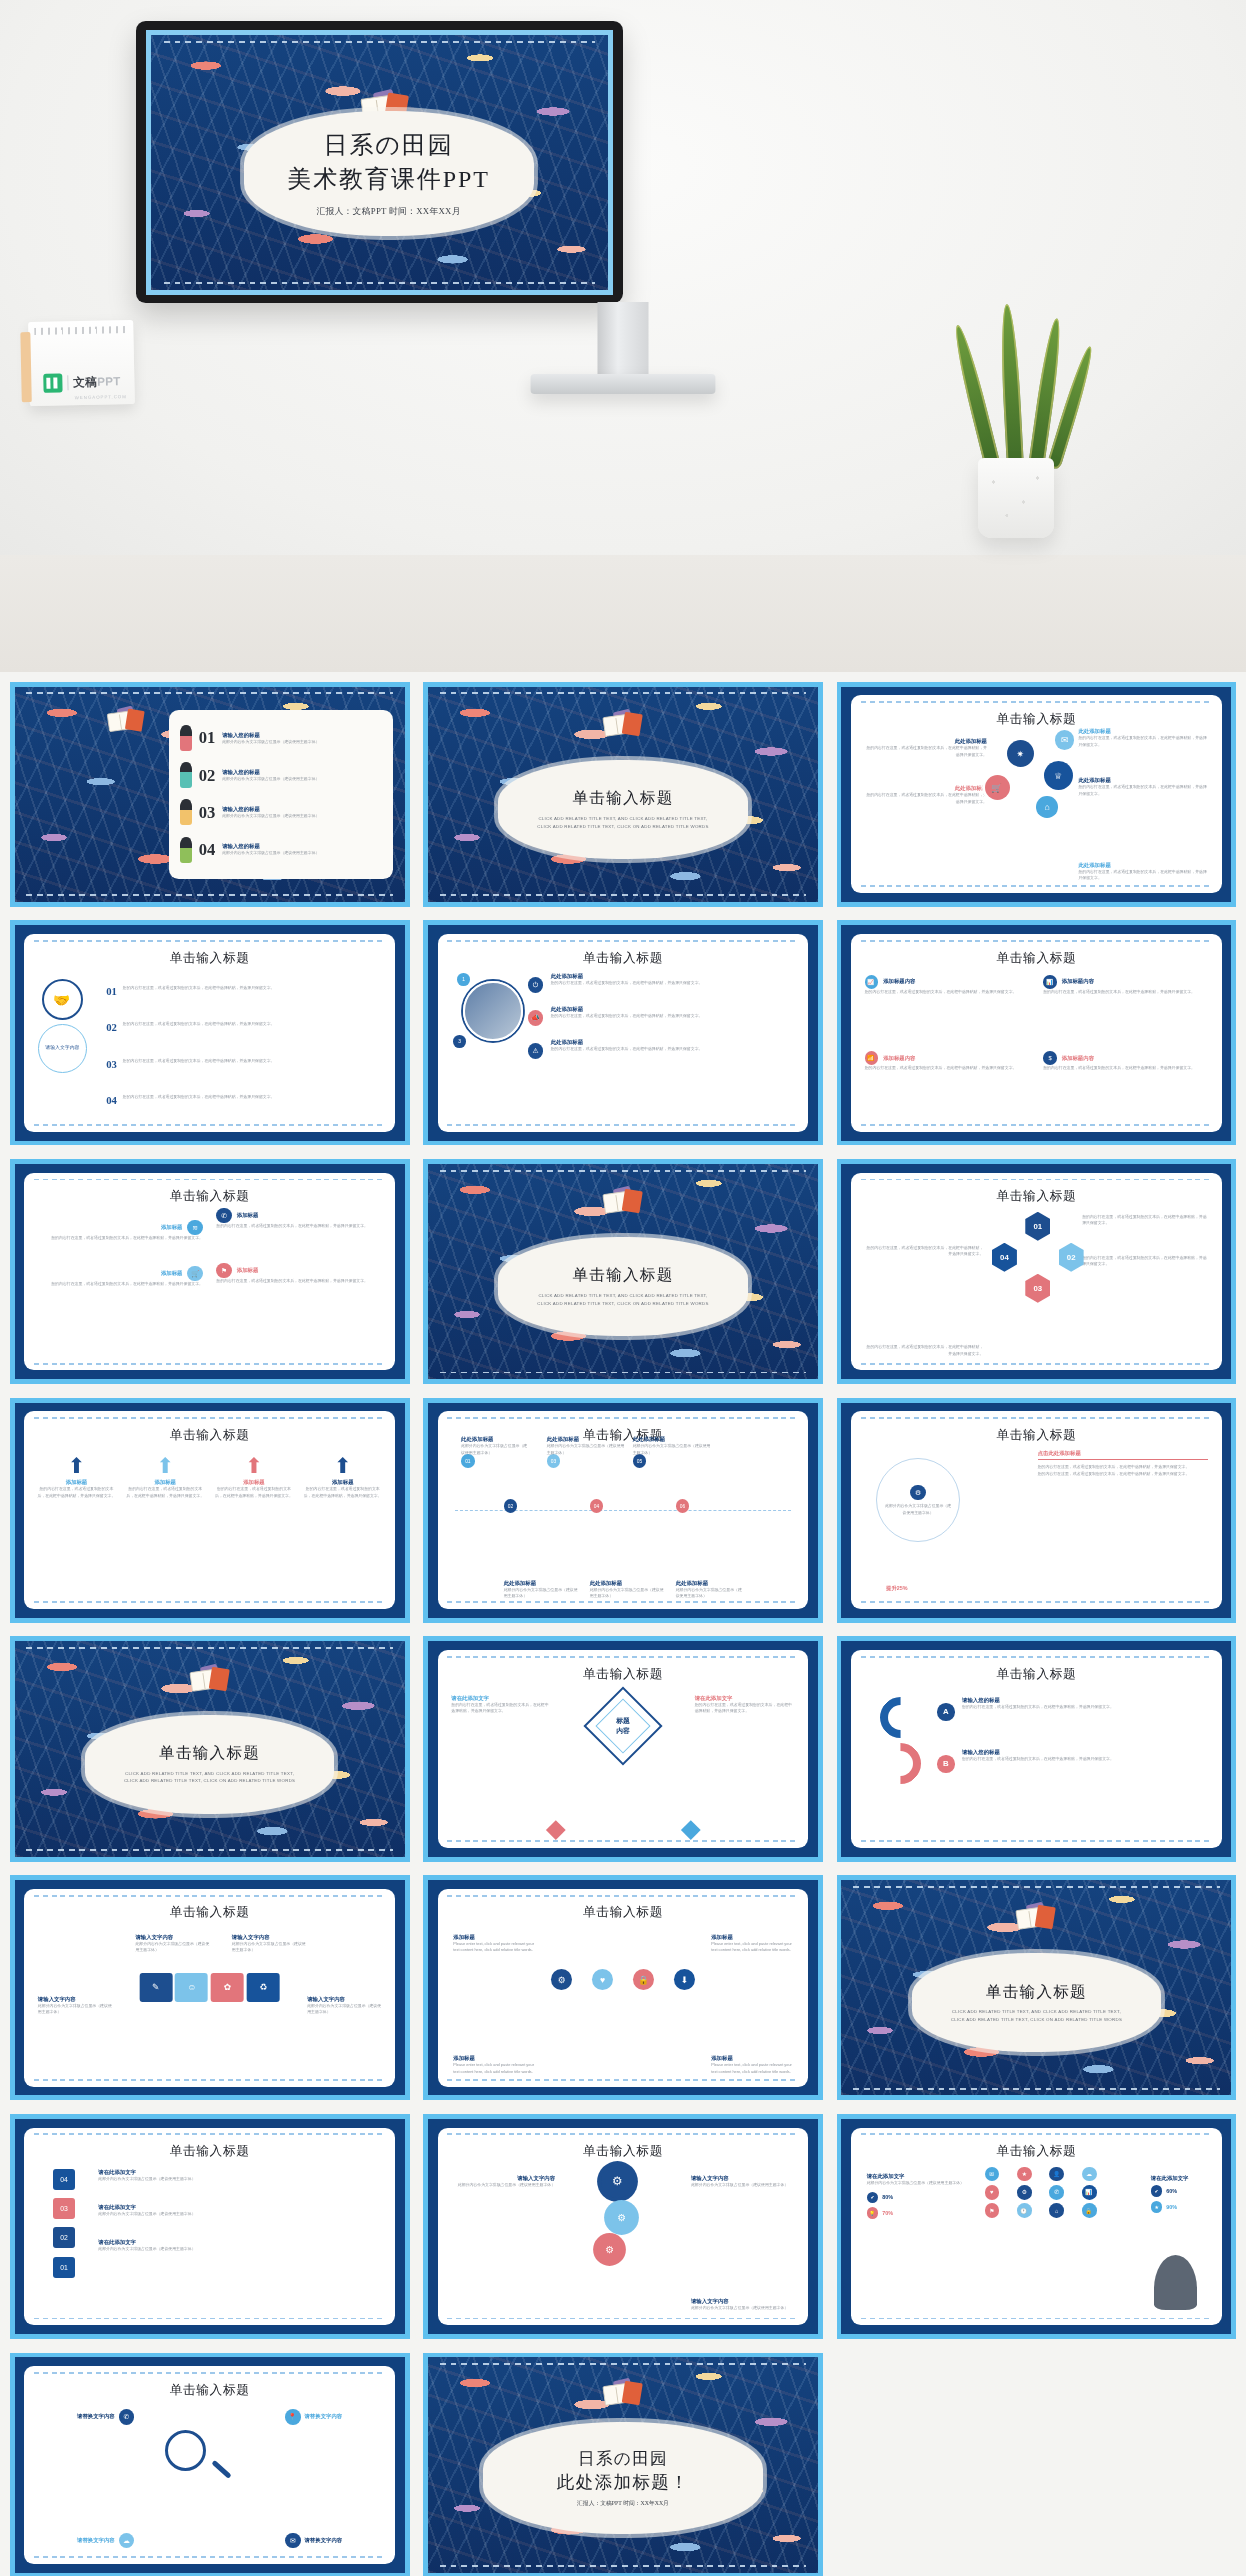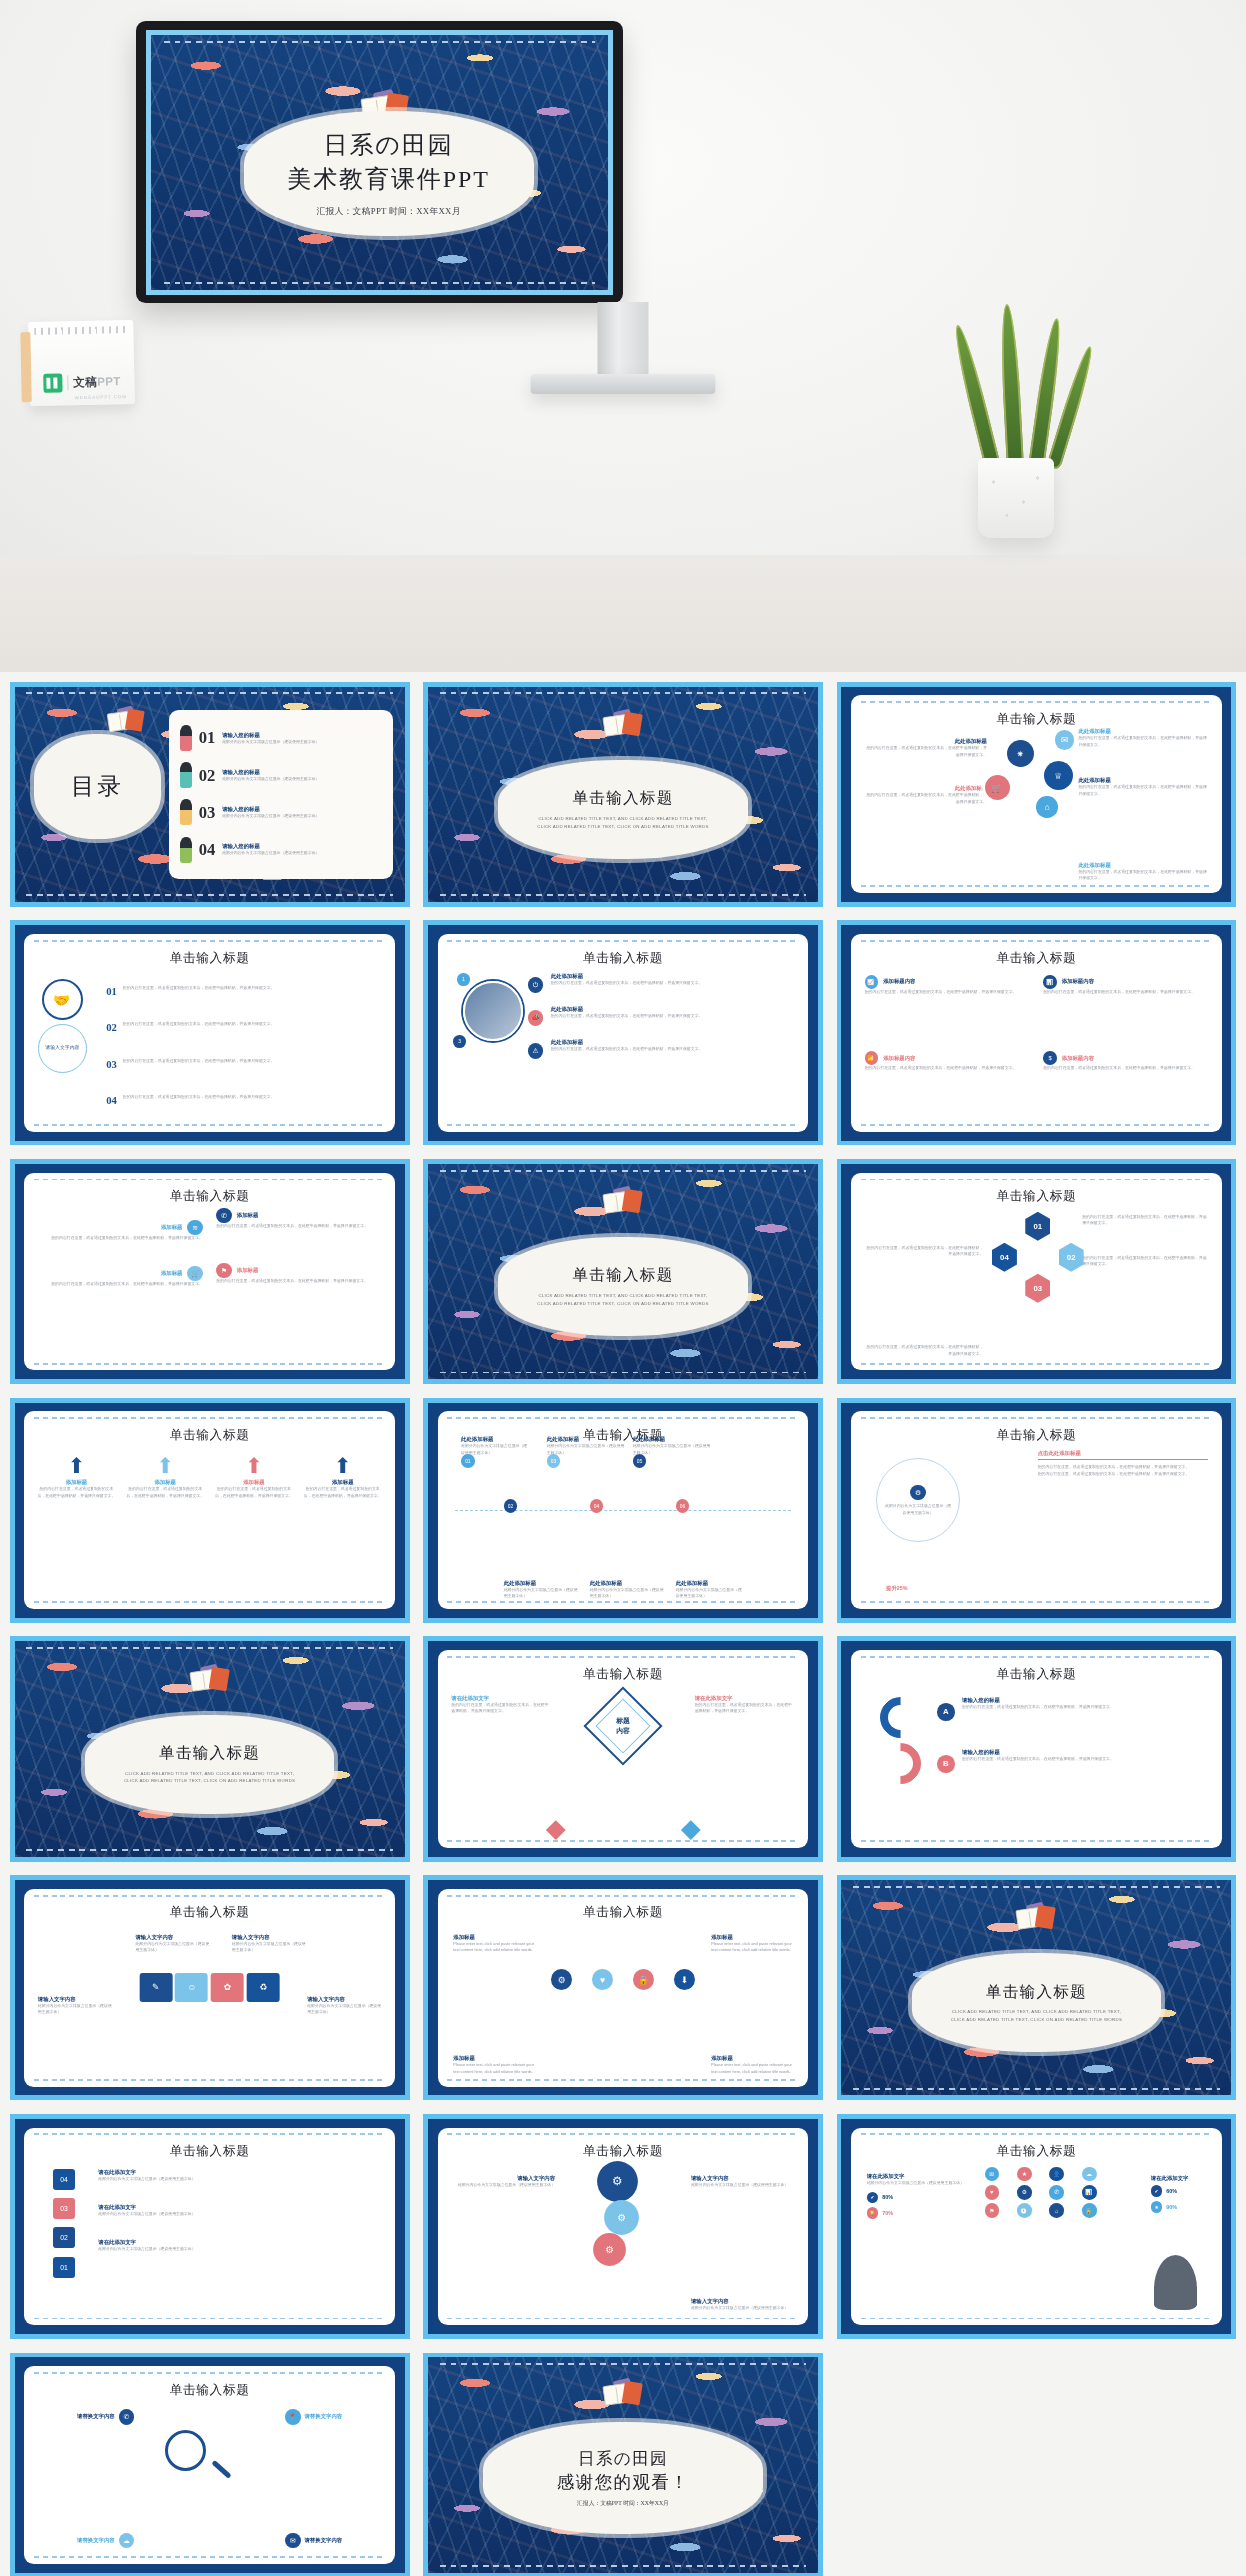--- a/index.html
+++ b/index.html
@@ -350,23 +350,20 @@
     <div class="thumb-inner">
         <div class="thumb-body">
       <div class="pattern"></div>
           <div class="dash-top"></div>
           <div class="dash-bottom"></div>
       <div class="books" style="left:82px;top:17.5px;transform:scale(.8)">
         <div class="book-c"></div>
             <div class="book-a"></div>
             <div class="book-b"></div>
       </div>
-      <div class="cartouche" style="left:19.5px;top:47px;width:127px;height:105px;">
-        <span class="title-cn" style="font-size:23.4px;letter-spacing:.14em">目录</span>
-      </div>
       <div style="position:absolute;left:154px;top:23.4px;right:11.7px;bottom:23.4px;background:#fbfaf7;border-radius:9.7px;padding:9.7px 9.7px 9.7px 11.7px;display:flex;flex-direction:column;justify-content:space-around;">
         <div style="display:flex;align-items:center;gap:6.8px">
           <span class="dolly" style="background:linear-gradient(180deg,#2b2f36 40%,#e2757b 40%)">
                 <i class="head"></i>
               </span>
           <span class="num-badge">01</span>
           <span>
                 <span class="fill-title navy" style="display:block">请输入您的标题</span>
           <span class="fill-body" style="display:block">此部分内容作为文字排版占位显示（建议使用主题字体）</span>
               </span>
@@ -1022,21 +1019,21 @@
       <div class="pattern"></div>
           <div class="dash-top"></div>
           <div class="dash-bottom"></div>
       <div class="books" style="left:calc(50% - 29px);top:19.5px;transform:scale(.85)">
         <div class="book-c"></div>
             <div class="book-a"></div>
             <div class="book-b"></div>
       </div>
       <div class="cartouche" style="left:14%;top:30%;width:72%;height:52%;">
         <span class="title-cn" style="font-size:16.6px">日系の田园</span>
-        <span class="title-cn" style="font-size:17.5px">感谢您的观看！</span>
+        <span class="title-cn" style="font-size:17.5px">此处添加标题！</span>
         <span class="byline" style="font-size:5.8px;margin-top:5.8px">汇报人：文稿PPT     时间：XX年XX月</span>
       </div>
     </div>
       </div>
   </div>
 
 </div>
 
 
 </body></html>

